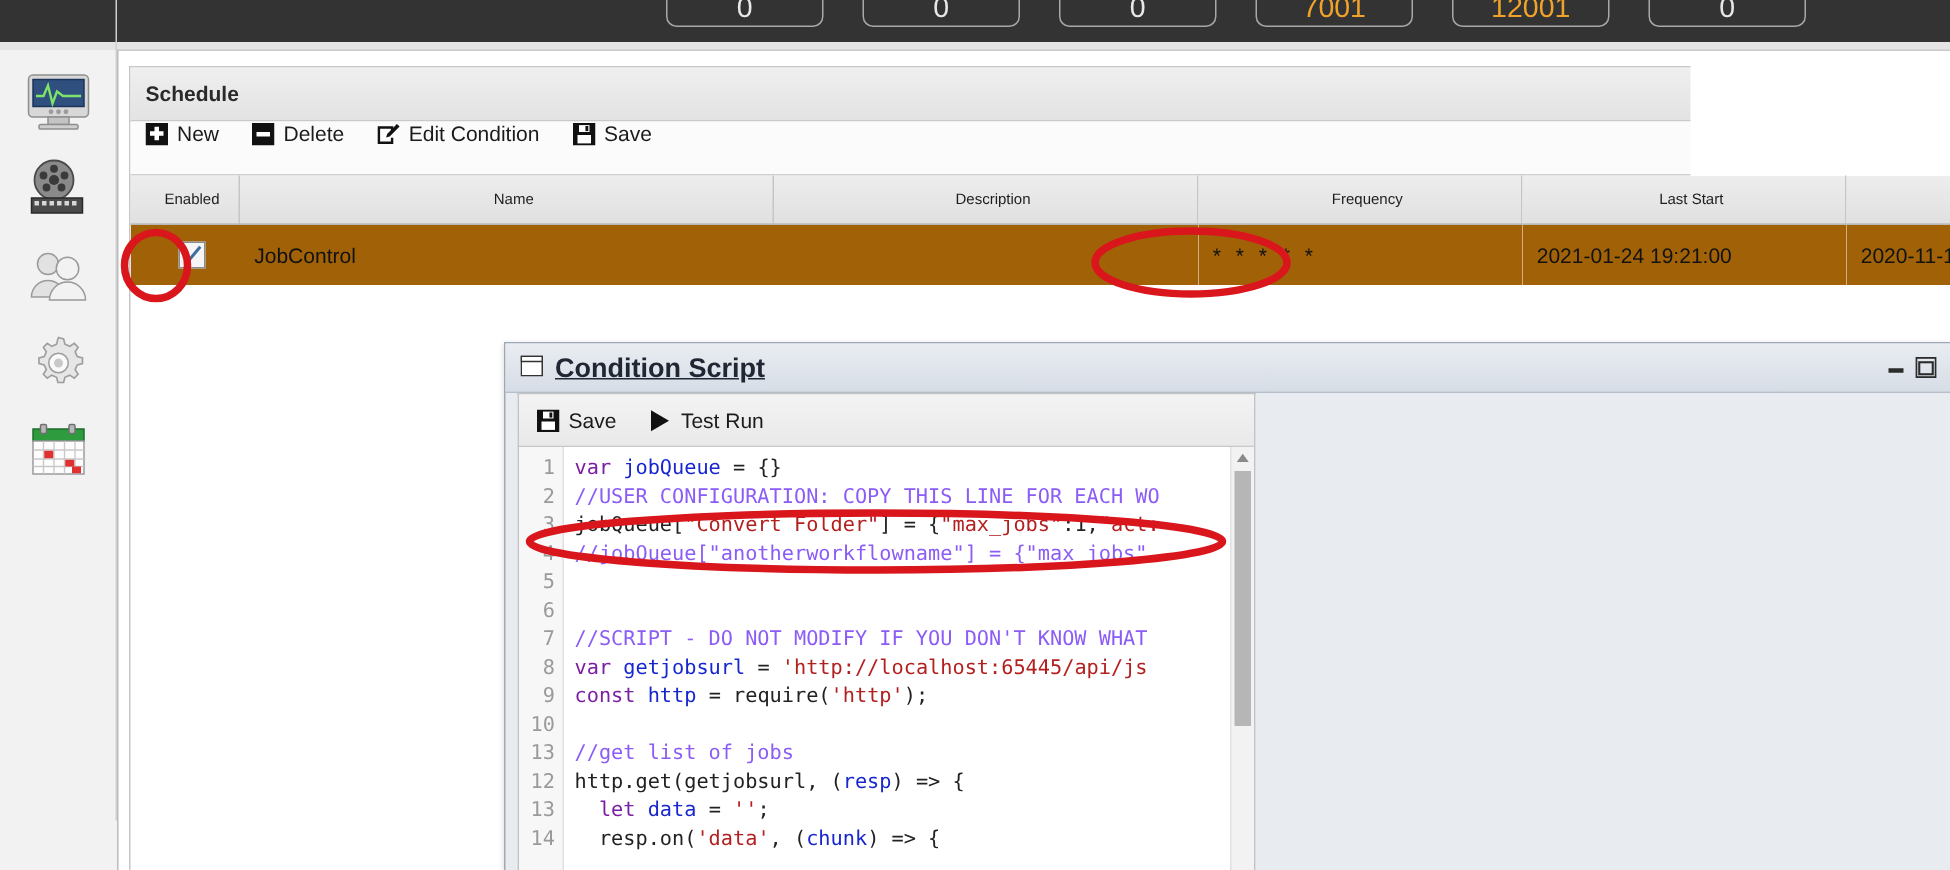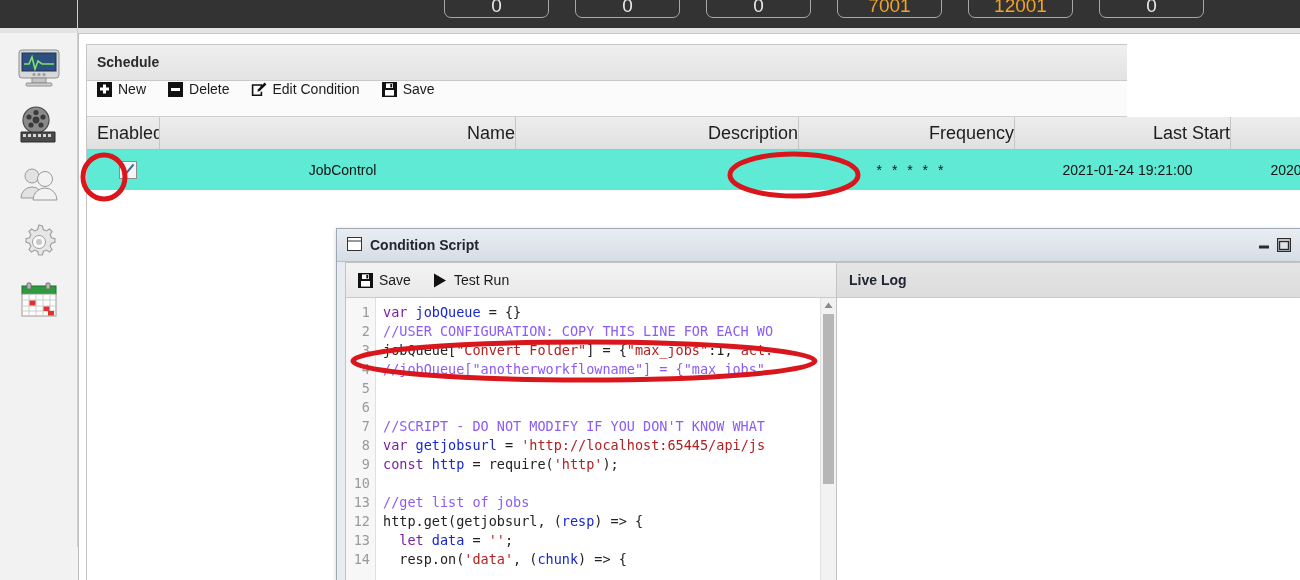--- a/index.html
+++ b/index.html
@@ -58,28 +58,28 @@
     height:35px;display:flex;align-items:flex-start;gap:22px;padding-left:10px;
     background:#fbfbfb;border-bottom:1px solid #cfcfcf;
   }
   .tbtn{display:flex;align-items:center;gap:6px;cursor:pointer;font-size:14px;color:#1b1b1b;}
   .tbtn .glyph{width:15px;height:15px;flex:none;display:block;}
   
   #sched-table{width:100%;border-collapse:collapse;table-layout:fixed;}
   #sched-table th{
     height:32px;background:linear-gradient(#ededed,#e0e0e0);
     border-right:1px solid #c6c6c6;border-bottom:1px solid #b9b9b9;
-    text-align:right;padding:0 0 0 10px;font-size:18px;font-weight:normal;color:#1d1d1d;
+    text-align:center;padding:0 0 0 10px;font-size:10px;font-weight:normal;color:#1d1d1d;
     white-space:nowrap;overflow:hidden;
   }
   #sched-table td{
     height:40px;padding:0 0 0 10px;font-size:14px;color:#121212;
     white-space:nowrap;overflow:hidden;
   }
-  #sched-table tr.selected td{background:#5eead4;text-align:center;}
+  #sched-table tr.selected td{background:#a16207;}
   .col-enabled{width:62px;}
   .col-name{width:345px;}
   .col-desc{width:272px;}
   .col-freq{width:205px;}
   .col-last{width:205px;}
   .col-created{width:180px;}
   td.cell-enabled{padding-left:0;text-align:center;}
   .chk{
     width:18px;height:18px;display:inline-block;box-sizing:border-box;
     border:1px solid #8c8c8c;background:#f5f5f5;position:relative;vertical-align:middle;
@@ -92,21 +92,21 @@
     position:absolute;left:336px;top:228px;width:964px;height:352px;
     background:#e8ecf1;border:1px solid #9fa9b5;border-right:none;border-bottom:none;
     box-shadow:0 1px 4px rgba(0,0,0,.18);box-sizing:border-box;
   }
   #cond-titlebar{
     height:33px;background:linear-gradient(#e9edf2,#d7dde6);
     border-bottom:1px solid #b6bfc9;display:flex;align-items:center;
     padding:0 6px 0 10px;box-sizing:border-box;
   }
   #cond-titlebar .wtitle{
-    font-size:14px;font-weight:bold;color:#202633;margin-left:8px;flex:1;
+    font-size:18px;font-weight:bold;color:#202633;margin-left:8px;flex:1;text-decoration:underline;
   }
   .wbtn{width:20px;height:18px;display:flex;align-items:center;justify-content:center;cursor:pointer;}
   #cond-body{
     position:absolute;left:8px;top:33px;width:956px;height:319px;
     display:flex;gap:0;
   }
   
   #editor-pane{
     width:492px;background:#ffffff;border:1px solid #c3c3c3;border-bottom:none;
     box-sizing:border-box;display:flex;flex-direction:column;
@@ -397,24 +397,20 @@
           <div class="arrow">
             <svg width="9" height="7" viewBox="0 0 9 7">
                 <polygon points="4.5,0.5 8.5,6 0.5,6" fill="#8a8a8a"></polygon>
               </svg>
           </div>
           <div class="thumb"></div>
         </div>
       </div>
     </div>
 
-    <div id="log-pane">
-      <div id="log-title">Live Log</div>
-      <div></div>
-    </div>
   </div>
 </div>
 
 <svg class="annot" id="annot-check" width="50" height="50" viewBox="0 0 50 50">
   <ellipse cx="25" cy="25" rx="21" ry="22" fill="none" stroke="#d8161c" stroke-width="5"></ellipse>
 </svg>
 <svg class="annot" id="annot-freq" width="135" height="48" viewBox="0 0 135 48">
   <ellipse cx="67" cy="24" rx="64" ry="21" fill="none" stroke="#d8161c" stroke-width="5"></ellipse>
 </svg>
 <svg class="annot" id="annot-code" width="470" height="46" viewBox="0 0 470 46">

